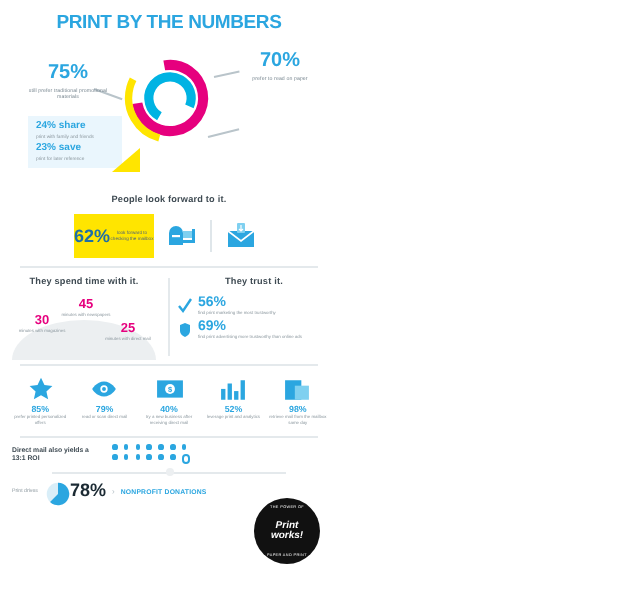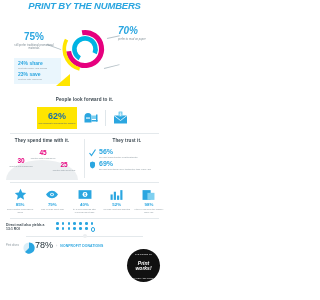--- a/index.html
+++ b/index.html
@@ -5,35 +5,35 @@
   html,body{margin:0;padding:0;}
   body{
     width:169px;height:300px;overflow:hidden;
     background:#ffffff;
     font-family:"Liberation Sans",sans-serif;
     -webkit-font-smoothing:antialiased;
   }
   .page{position:relative;width:169px;height:300px;background:#fff;}
 
   
-  .header{height:22px;display:flex;align-items:flex-start;justify-content:center;font-style:italic;}
+  .header{height:22px;display:flex;align-items:center;justify-content:center;}
   .header-title{
     font-size:9.5px;font-weight:bold;color:#2ba6e0;
     letter-spacing:-0.2px;white-space:nowrap;
   }
 
   
   .hero{position:relative;height:74px;}
   .donut{
     position:absolute;left:62px;top:4px;width:46px;height:46px;
   }
   .donut svg{display:block;}
 
   .stat-tl{position:absolute;left:12px;top:10px;width:44px;text-align:center;}
-  .stat-tr{position:absolute;left:118px;top:4px;width:44px;font-style:italic;}
+  .stat-tr{position:absolute;left:118px;top:4px;width:44px;text-align:center;}
   .stat-br{position:absolute;left:118px;top:32px;width:46px;text-align:center;}
 
   .big-num{font-size:10px;font-weight:bold;color:#2ba6e0;line-height:1;}
   .sub{
     font-size:2.6px;color:#7c8a93;line-height:1.45;margin-top:1.5px;
     letter-spacing:0.05px;
   }
 
   .leader{position:absolute;height:0;border-top:0.5px solid #b9c4ca;}
   .l1{left:47px;top:22px;width:15px;transform:rotate(20deg);transform-origin:left center;}
@@ -62,21 +62,21 @@
   }
   .rule{height:1px;background:#e4e9ec;margin:0 10px;}
 
   
   .forward{
     display:flex;align-items:center;justify-content:center;gap:2px;
     padding:2px 0 4px;
   }
   .ybox{
     background:#ffe500;width:40px;height:22px;
-    display:flex;flex-direction:column;align-items:center;justify-content:center;
+    display:flex;align-items:center;justify-content:center;
   }
   .ybox .n{font-size:9px;font-weight:bold;color:#1f6fa5;line-height:1;}
   .ybox .s{font-size:2.3px;color:#4f6475;margin-top:1px;text-align:center;line-height:1.3;}
   .icon-cell{width:24px;height:22px;display:flex;align-items:center;justify-content:center;}
   .vdiv{width:1px;height:16px;background:#dfe6ea;}
 
   
   .two-col{display:flex;padding:3px 0 2px;}
   .col{flex:1;position:relative;}
   .col-div{width:1px;background:#e4e9ec;margin:2px 0;}
@@ -118,21 +118,21 @@
   .roi-rule{height:1px;background:#e4e9ec;margin:4px 26px 0 26px;position:relative;}
   .roi-rule:after{
     content:"";position:absolute;left:50%;top:-1.5px;margin-left:-2px;
     width:4px;height:4px;border-radius:50%;background:#eceff1;
   }
 
   
   .bottom{display:flex;align-items:center;padding:3px 6px 0;}
   .bot-pre{font-size:2.6px;color:#8b979e;width:16px;line-height:1.3;}
   .pie{width:12px;height:12px;margin:0 1px;}
-  .bot-num{font-size:9px;font-weight:normal;color:#1b2a33;line-height:1;margin-left:-1px;}
+  .bot-num{font-size:9px;font-weight:bold;color:#1b2a33;line-height:1;margin-left:-1px;}
   .bot-arrow{font-size:4px;color:#b9c4ca;margin:0 3px;}
   .bot-label{font-size:3.4px;font-weight:bold;color:#2ba6e0;line-height:1.3;letter-spacing:0.1px;}
 
   .badge{
     position:absolute;right:9px;bottom:18px;width:33px;height:33px;
     border-radius:50%;background:#111;color:#fff;
     display:flex;align-items:center;justify-content:center;
   }
   .badge-inner{text-align:center;}
   .badge-main{font-size:5px;font-weight:bold;font-style:italic;line-height:1;}

